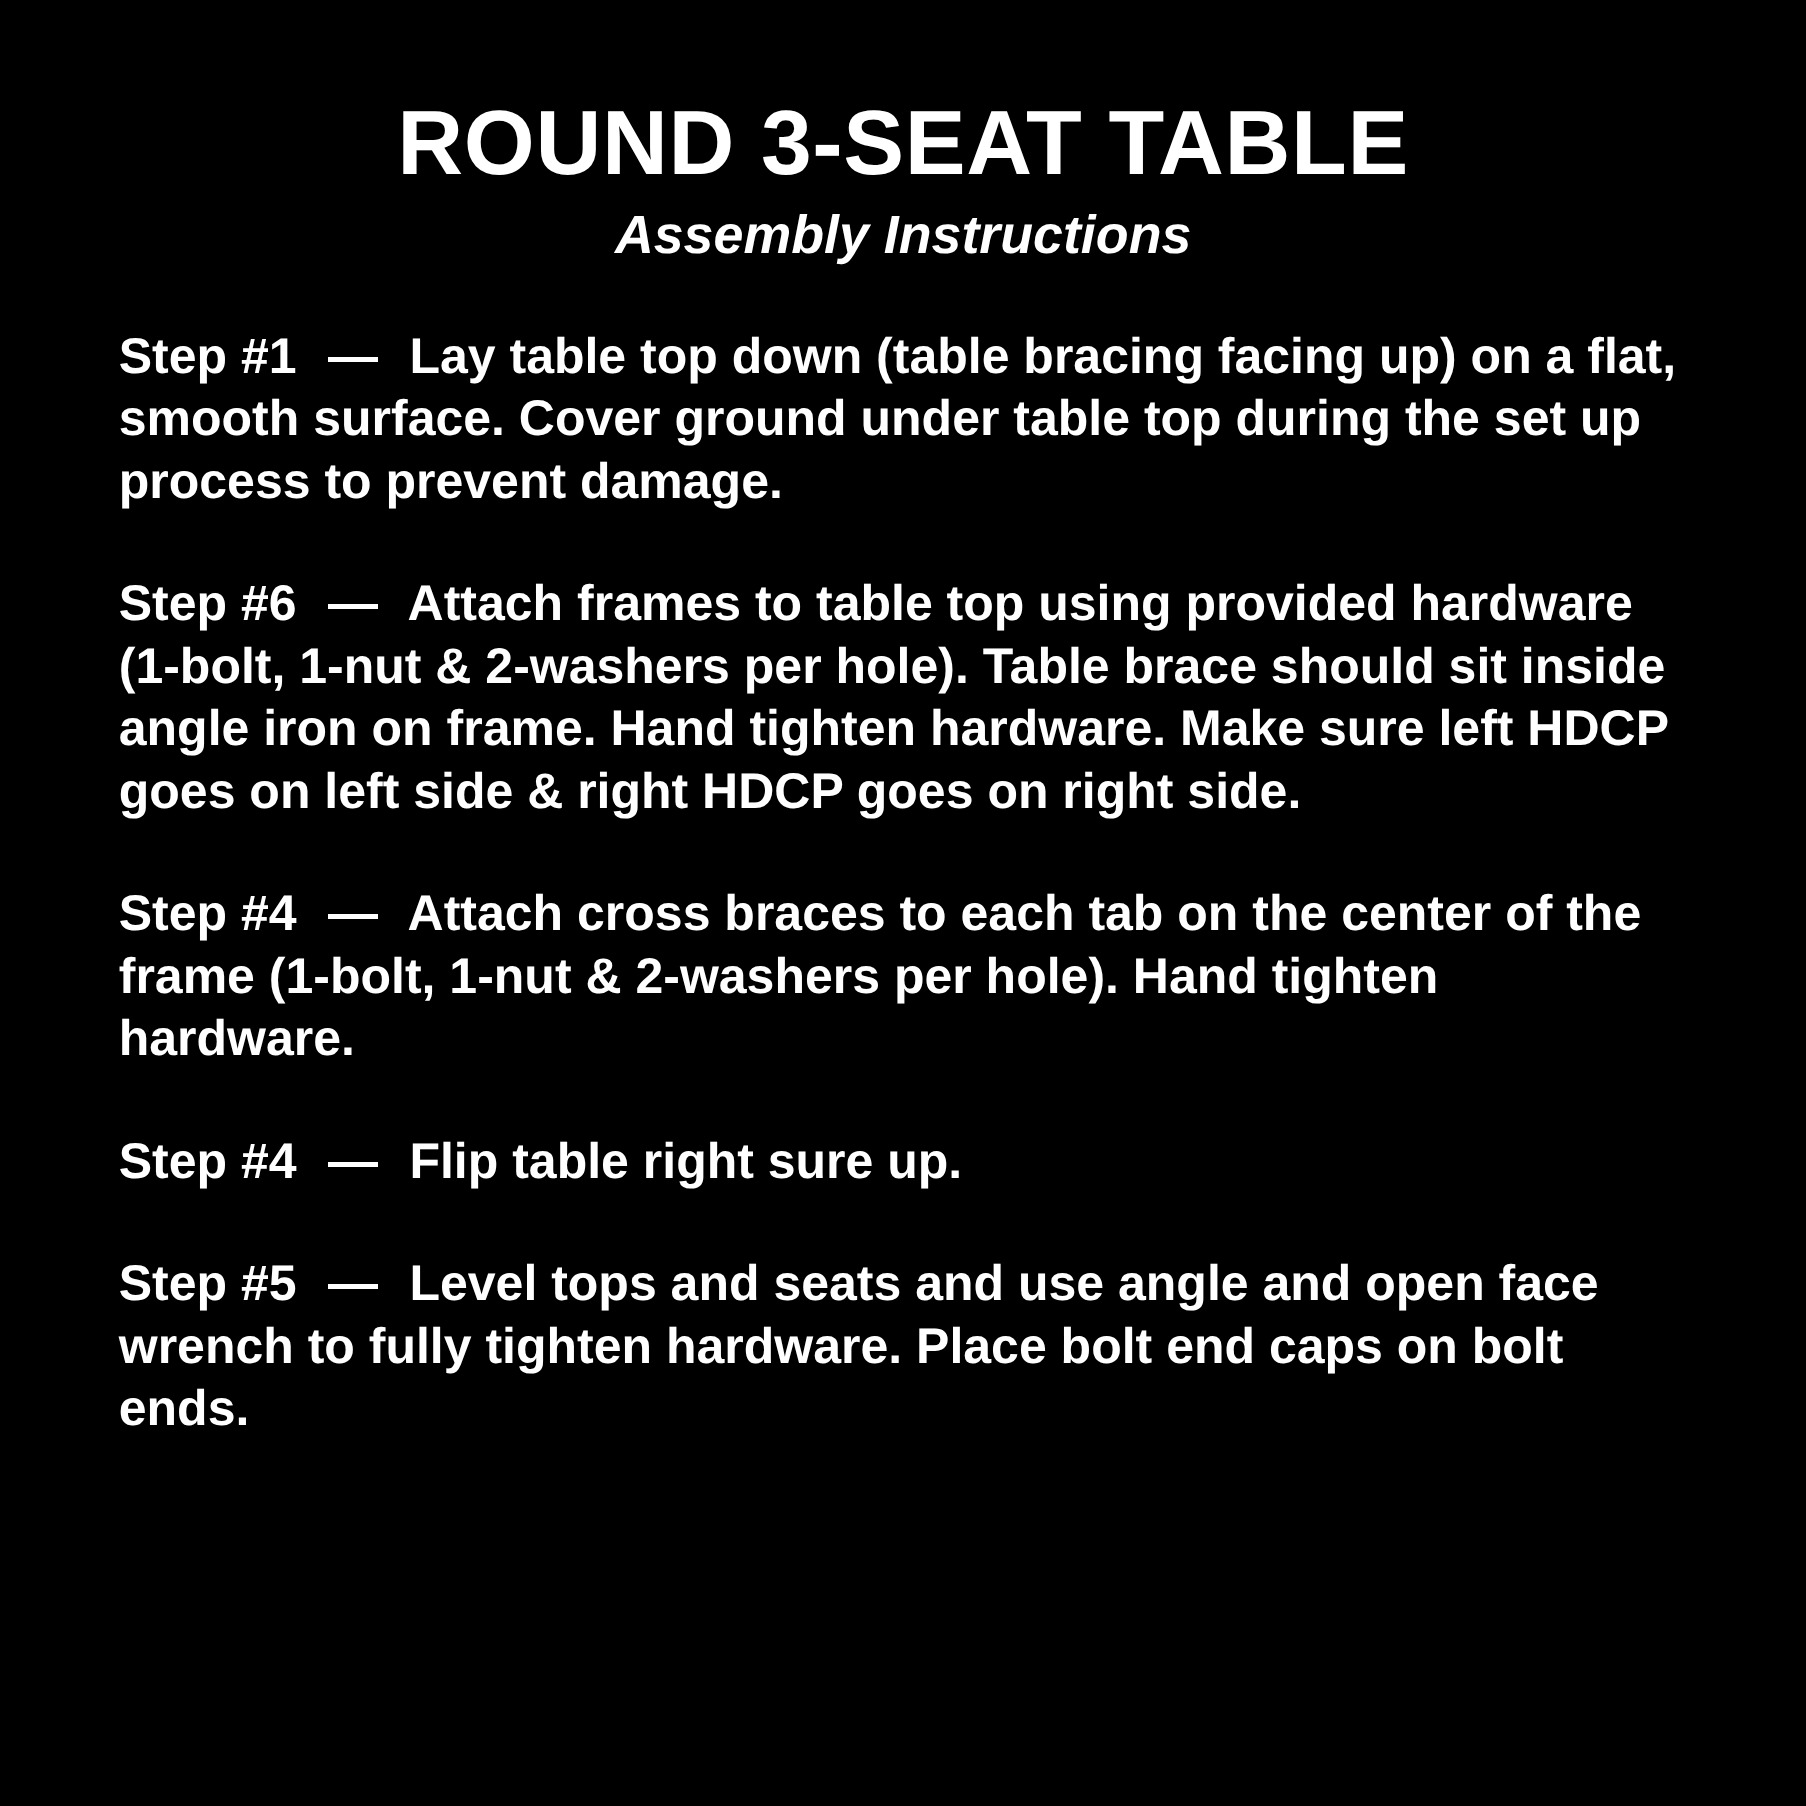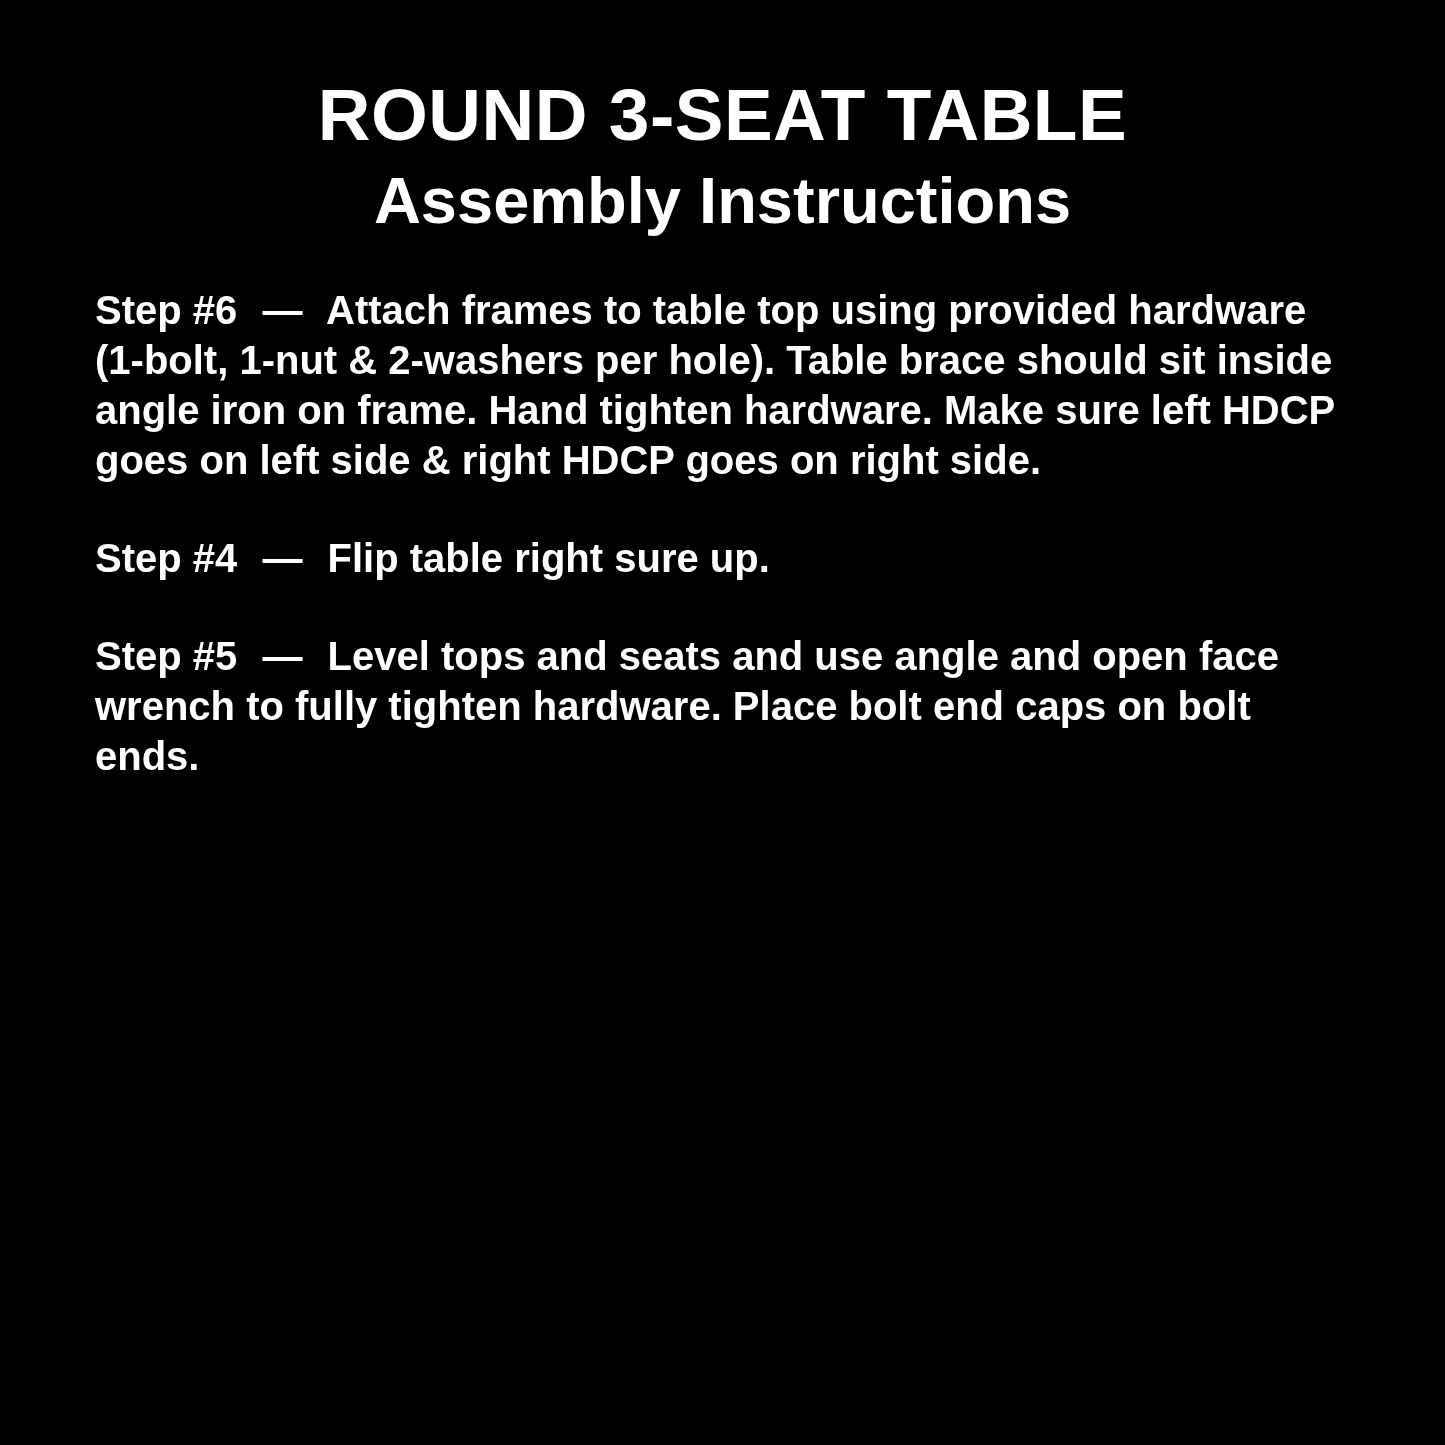--- a/index.html
+++ b/index.html
@@ -21,23 +21,24 @@
   }
   .title {
     text-align: center;
     font-size: 73px;
     line-height: 1.0;
     letter-spacing: 0.5px;
     margin: 0 0 14px 0;
   }
   .subtitle {
     text-align: center;
-    font-size: 65px;
+    font-size: 43px;
     line-height: 1.1;
     margin: 0 0 48px 0;
+    font-style: italic;
   }
   .steps {
     width: 1255px;
   }
   .step {
     font-size: 40px;
     line-height: 1.25;
     margin: 0 0 48px 0;
     text-align: left;
   }
@@ -48,23 +49,33 @@
 </style>
 </head>
 <body>
 
 <div class="page">
   <h1 class="title">ROUND 3-SEAT TABLE</h1>
   <h2 class="subtitle">Assembly Instructions</h2>
 
   <div class="steps">
     <p class="step">
+      <span>Step #1</span>
+      <span class="dash">—</span>
+      <span>Lay table top down (table bracing facing up) on a flat, smooth surface. Cover ground under table top during the set up process to prevent damage.</span>
+    </p>
+    <p class="step">
       <span>Step #6</span>
       <span class="dash">—</span>
       <span>Attach frames to table top using provided hardware (1-bolt, 1-nut &amp; 2-washers per hole). Table brace should sit inside angle iron on frame. Hand tighten hardware. Make sure left HDCP goes on left side &amp; right HDCP goes on right side.</span>
+    </p>
+    <p class="step">
+      <span>Step #4</span>
+      <span class="dash">—</span>
+      <span>Attach cross braces to each tab on the center of the frame (1-bolt, 1-nut &amp; 2-washers per hole). Hand tighten hardware.</span>
     </p>
     <p class="step">
       <span>Step #4</span>
       <span class="dash">—</span>
       <span>Flip table right sure up.</span>
     </p>
     <p class="step">
       <span>Step #5</span>
       <span class="dash">—</span>
       <span>Level tops and seats and use angle and open face wrench to fully tighten hardware. Place bolt end caps on bolt ends.</span>

